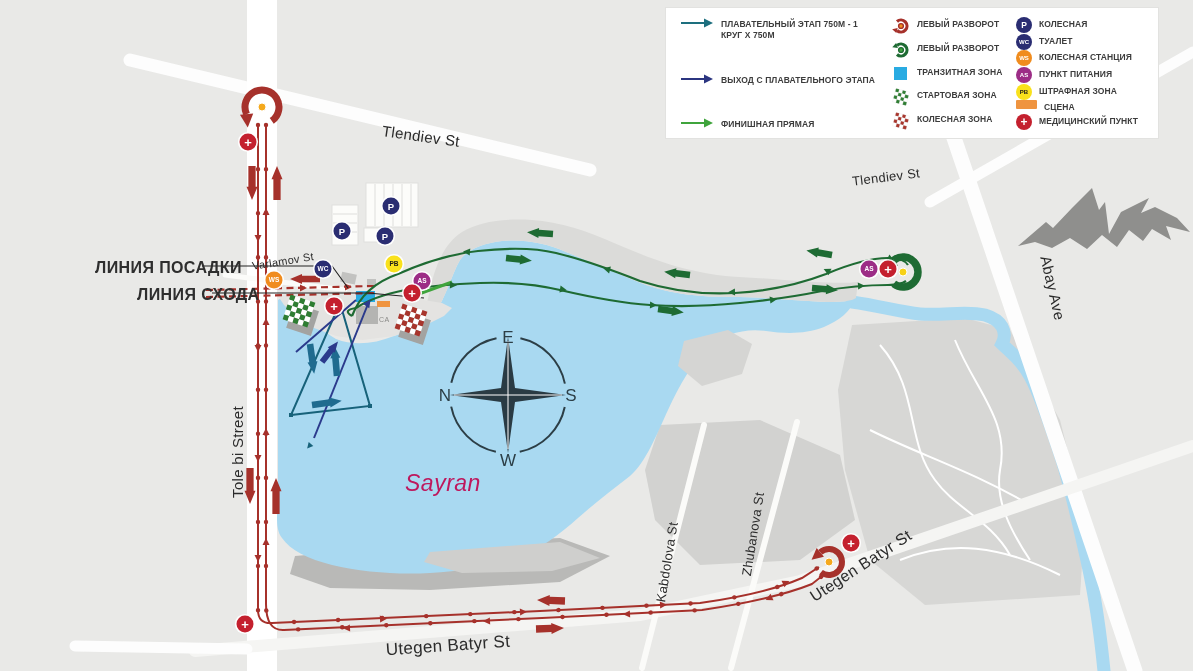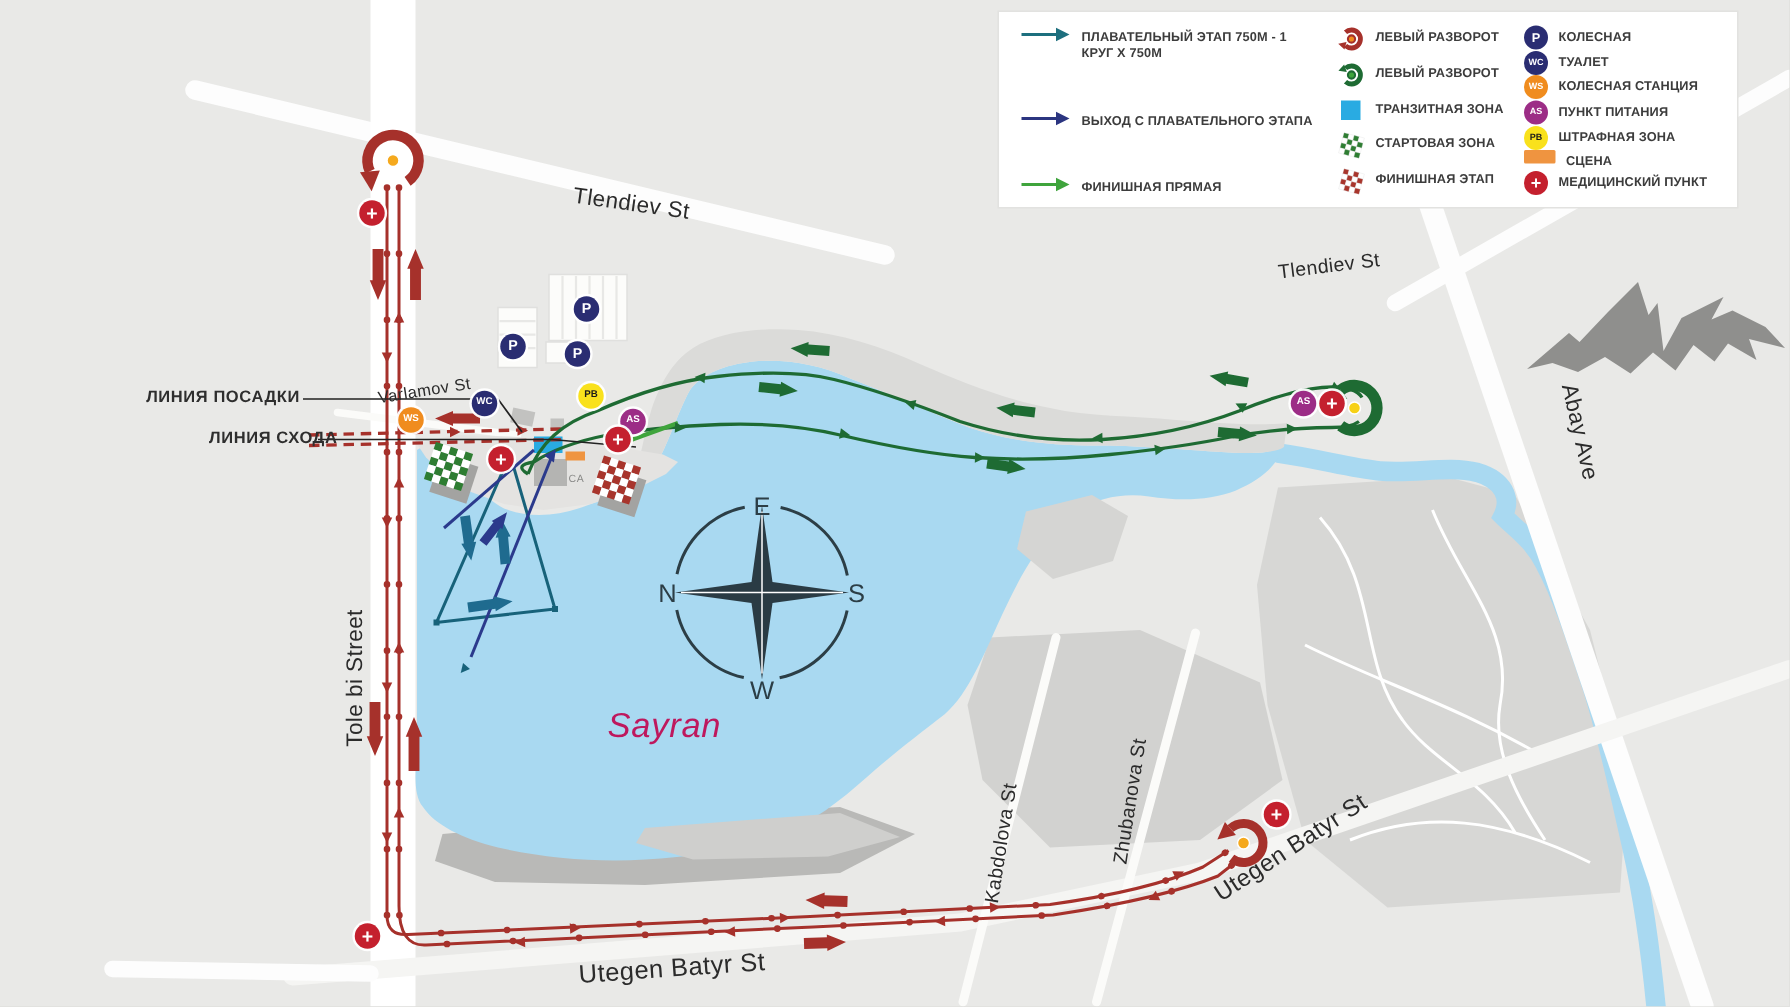--- a/index.html
+++ b/index.html
@@ -2,21 +2,21 @@
 <html><head>
 <meta charset="utf-8">
 <style>
   html,body{margin:0;padding:0;background:#dcdcda;font-family:"Liberation Sans","DejaVu Sans",sans-serif;}
   #stage{position:relative;width:1193px;height:671px;background:#e9e9e7;overflow:hidden;}
   #map-svg{position:absolute;left:0;top:0;}
   .layer{position:absolute;left:0;top:0;width:100%;height:100%;pointer-events:none;}
   .street-label{position:absolute;color:#2b2b2b;white-space:nowrap;transform-origin:center;font-weight:400;letter-spacing:.3px;}
   .badge{display:inline-flex;align-items:center;justify-content:center;border-radius:50%;font-weight:bold;line-height:1;}
   .badge.on-map{position:absolute;width:17px;height:17px;transform:translate(-50%,-50%);box-shadow:0 0 0 1.6px rgba(255,255,255,.95);}
-  .callout{position:absolute;font-weight:bold;color:#2e2e2e;font-size:11px;letter-spacing:.4px;text-align:right;white-space:nowrap;}
+  .callout{position:absolute;font-weight:bold;color:#2e2e2e;font-size:16px;letter-spacing:.4px;text-align:right;white-space:nowrap;}
   .lake-name{position:absolute;font-style:italic;font-size:23px;color:#be185d;letter-spacing:.5px;}
   .area-label{position:absolute;font-size:7px;color:#8a8a88;letter-spacing:.5px;}
   
   .legend{position:absolute;left:622px;top:8px;width:492px;height:130px;background:#ffffff;box-shadow:0 0 0 1px #e2e2e0;display:flex;box-sizing:border-box;padding:9px 6px 8px 14px;margin-left:44px;}
   .leg-col{display:flex;flex-direction:column;justify-content:space-between;}
   .leg-col.c1{width:212px;}
   .leg-col.c2{width:124px;}
   .leg-col.c3{width:136px;}
   .leg-row{display:flex;align-items:flex-start;gap:7px;}
   .leg-row .lbl{font-size:8.5px;font-weight:bold;color:#3c3c3c;line-height:1.3;white-space:pre-line;letter-spacing:.1px;padding-top:2px;}
@@ -387,21 +387,21 @@
                 <rect x="9" y="5.5" width="3.5" height="3.5" fill="#ffffff" stroke="#dddddd" stroke-width="0.2"></rect>
                 <rect x="9" y="9" width="3.5" height="3.5" fill="#a8352c" stroke="#dddddd" stroke-width="0.2"></rect>
                 <rect x="9" y="12.5" width="3.5" height="3.5" fill="#ffffff" stroke="#dddddd" stroke-width="0.2"></rect>
                 <rect x="12.5" y="2" width="3.5" height="3.5" fill="#ffffff" stroke="#dddddd" stroke-width="0.2"></rect>
                 <rect x="12.5" y="5.5" width="3.5" height="3.5" fill="#a8352c" stroke="#dddddd" stroke-width="0.2"></rect>
                 <rect x="12.5" y="9" width="3.5" height="3.5" fill="#ffffff" stroke="#dddddd" stroke-width="0.2"></rect>
                 <rect x="12.5" y="12.5" width="3.5" height="3.5" fill="#a8352c" stroke="#dddddd" stroke-width="0.2"></rect>
               </g>
             </svg>
           </span>
-          <span class="lbl">ФИНИШНАЯ ЭТАП</span>
+          <span class="lbl">КОЛЕСНАЯ ЗОНА</span>
         </div>
       </div>
   <div class="leg-col c3" id="leg-facilities">
         <div class="leg-row">
           <span class="ic">
             <span class="badge" style="background: rgb(42, 45, 114); color: rgb(255, 255, 255); font-size: 8.5px;">P</span>
           </span>
           <span class="lbl">КОЛЕСНАЯ</span>
         </div>
         <div class="leg-row">

